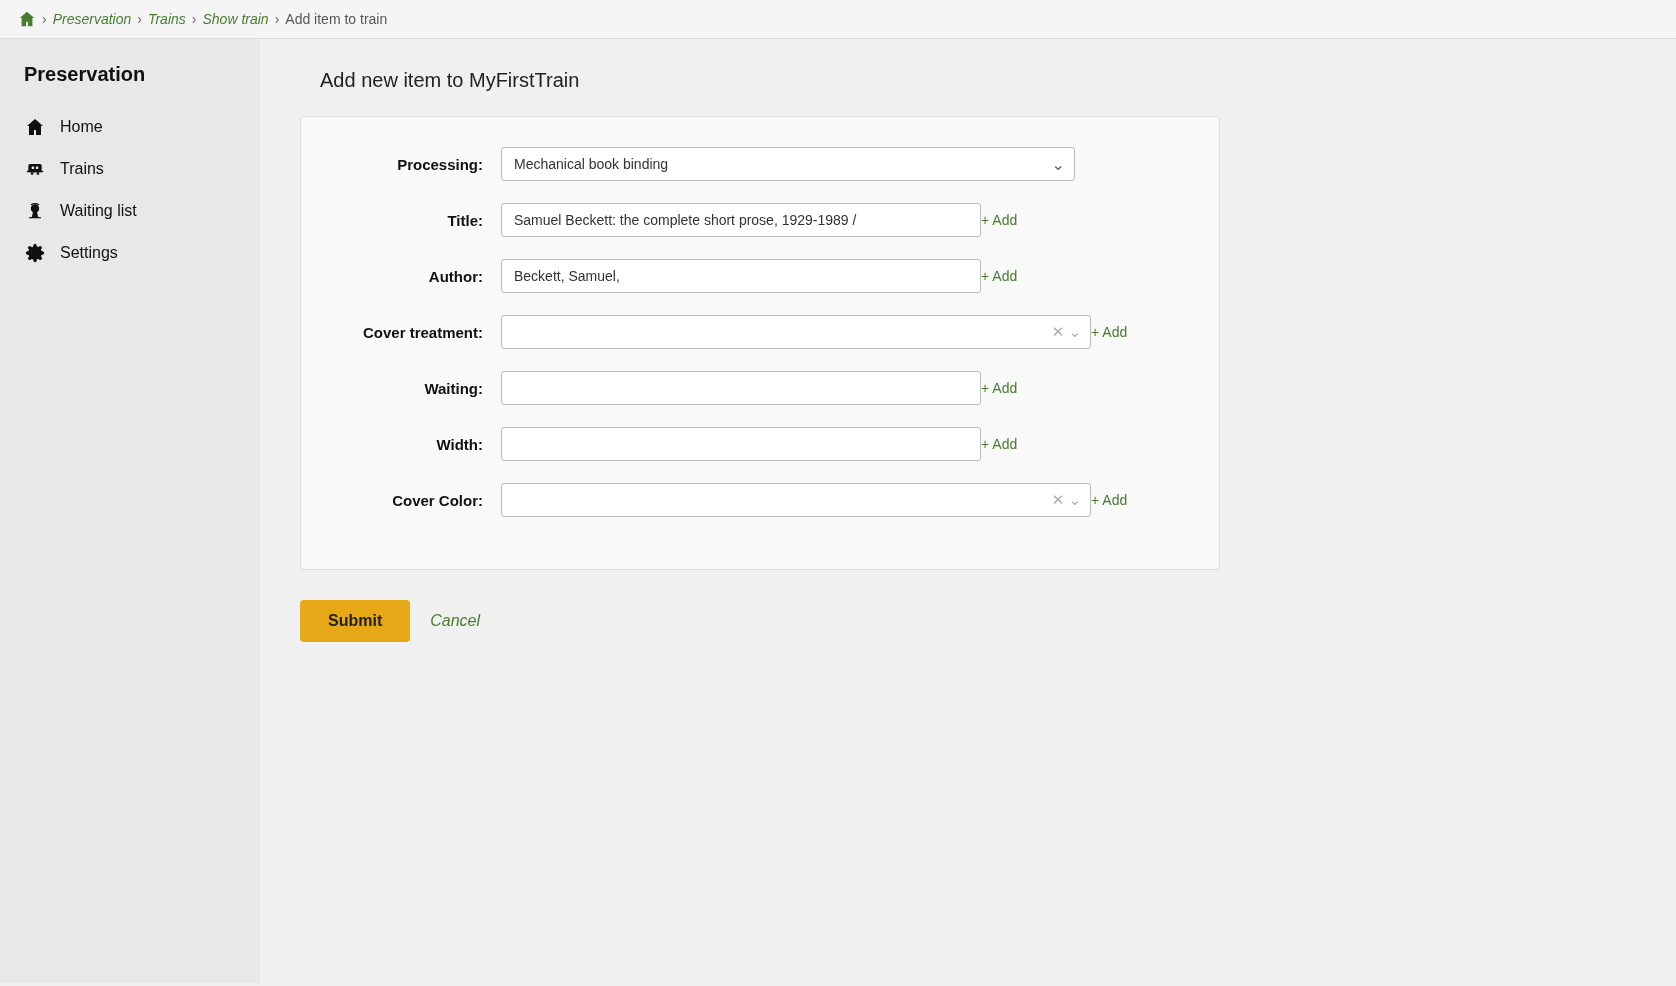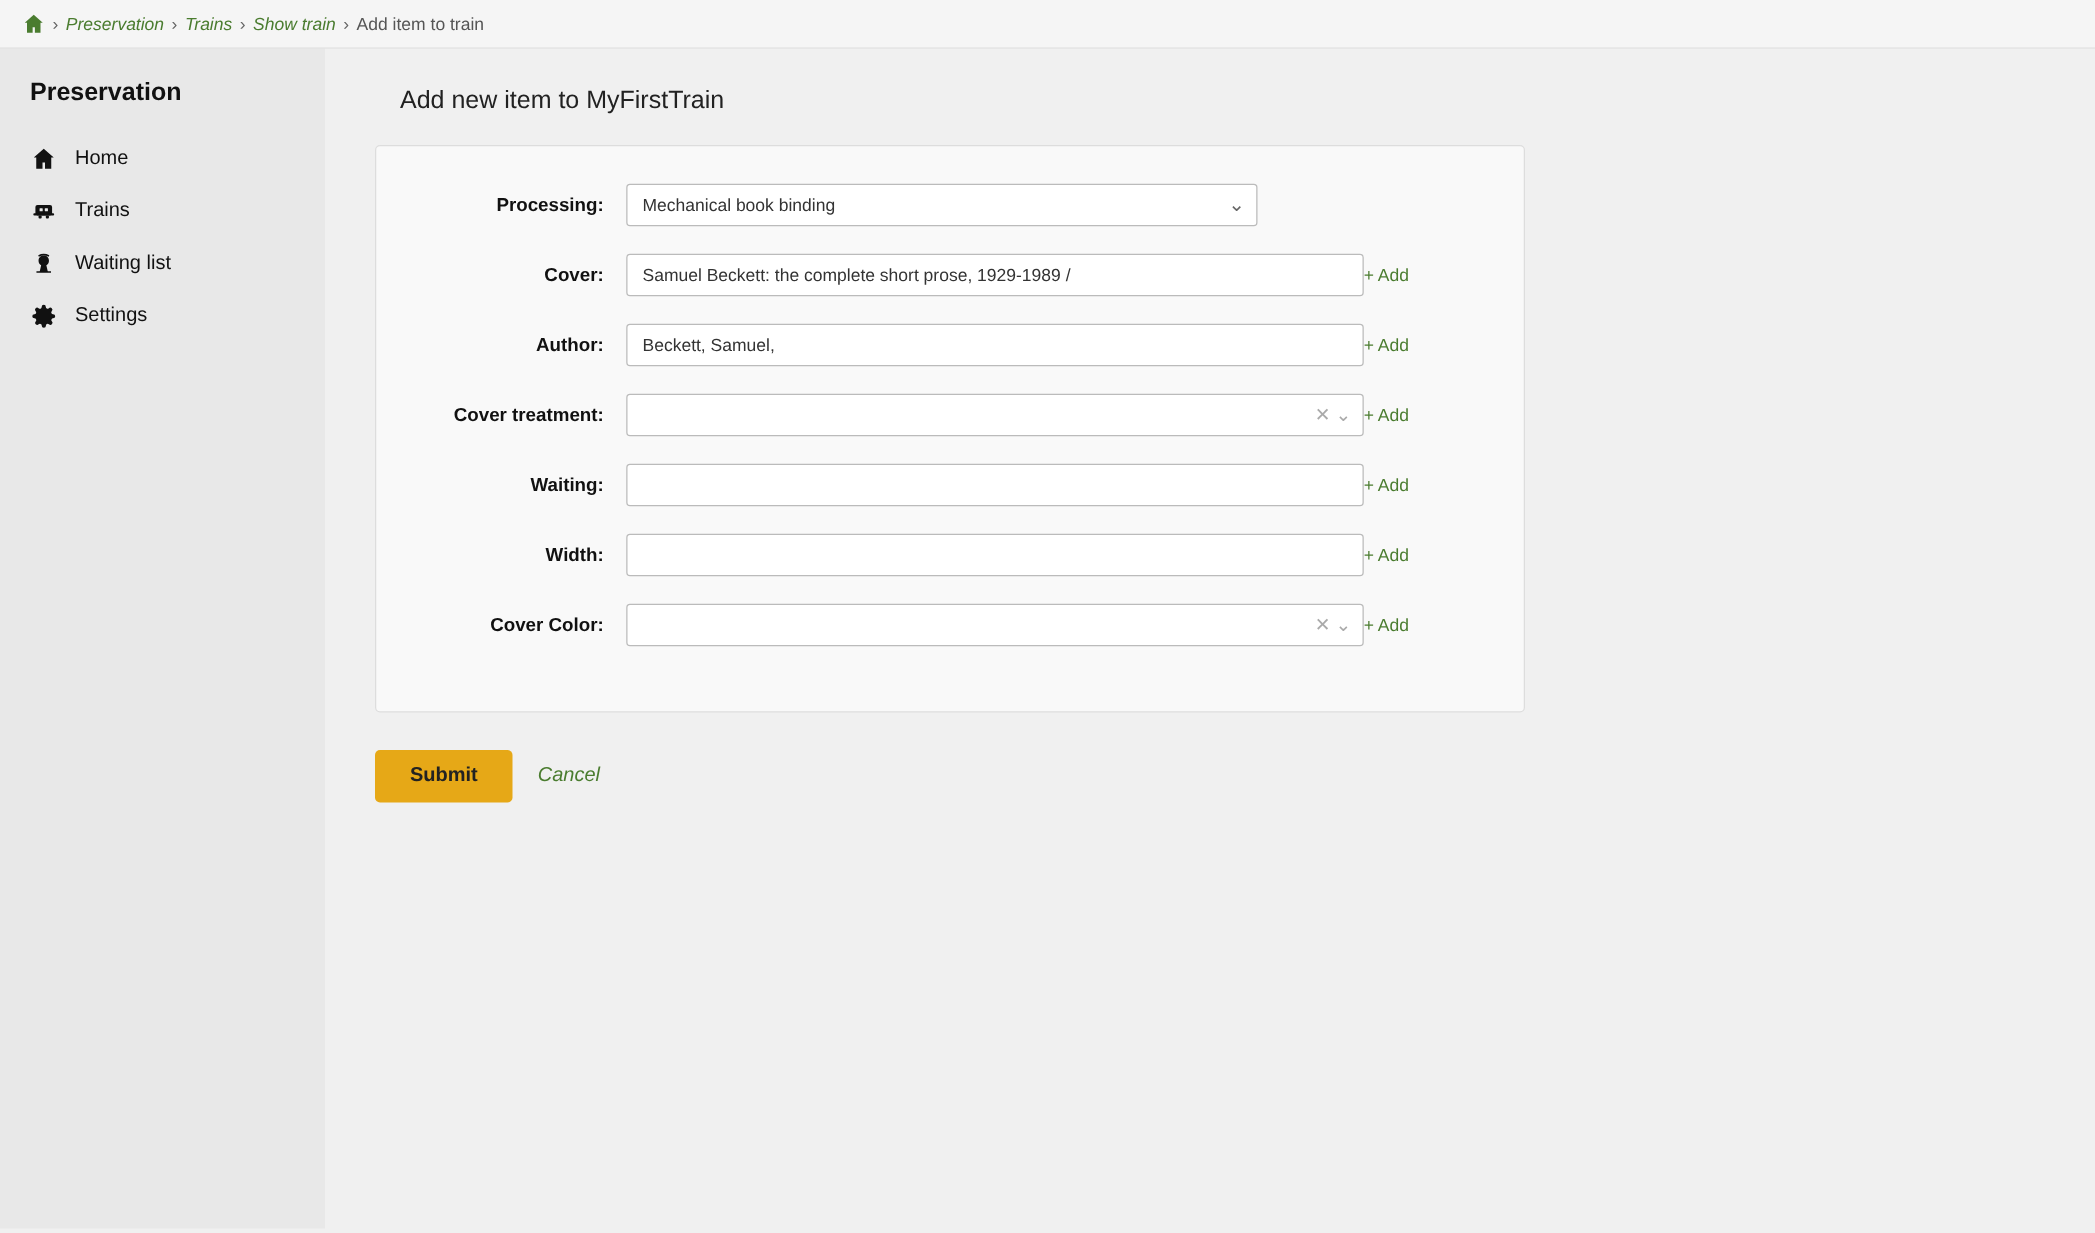--- a/index.html
+++ b/index.html
@@ -119,29 +119,29 @@
     .form-value {
       color: #333;
       font-size: 15px;
     }
 
     .form-input {
       border: 1px solid #bbb;
       border-radius: 3px;
       padding: 8px 12px;
       font-size: 14px;
-      width: 590px;
+      width: 480px;
       background: #fff;
       color: #333;
       outline: none;
     }
 
     .form-select-wrapper {
       position: relative;
-      width: 505px;
+      width: 574px;
     }
     .form-select-wrapper select {
       width: 100%;
       border: 1px solid #bbb;
       border-radius: 3px;
       padding: 8px 36px 8px 12px;
       font-size: 14px;
       background: #fff;
       color: #333;
       appearance: none;
@@ -304,21 +304,21 @@
         <label class="form-label">Processing:</label>
         <div class="form-select-wrapper">
           <select>
             <option>Mechanical book binding</option>
           </select>
           <span class="chevron-down">⌄</span>
         </div>
       </div>
 
       <div class="form-row">
-        <label class="form-label">Cover:</label>
+        <label class="form-label">Title:</label>
         <input type="text" class="form-input" value="Samuel Beckett: the complete short prose, 1929-1989 /" style="">
         <a class="add-link">+ Add</a>
       </div>
 
       <div class="form-row">
         <label class="form-label">Author:</label>
         <input type="text" class="form-input" value="Beckett, Samuel," style="">
         <a class="add-link">+ Add</a>
       </div>
 

